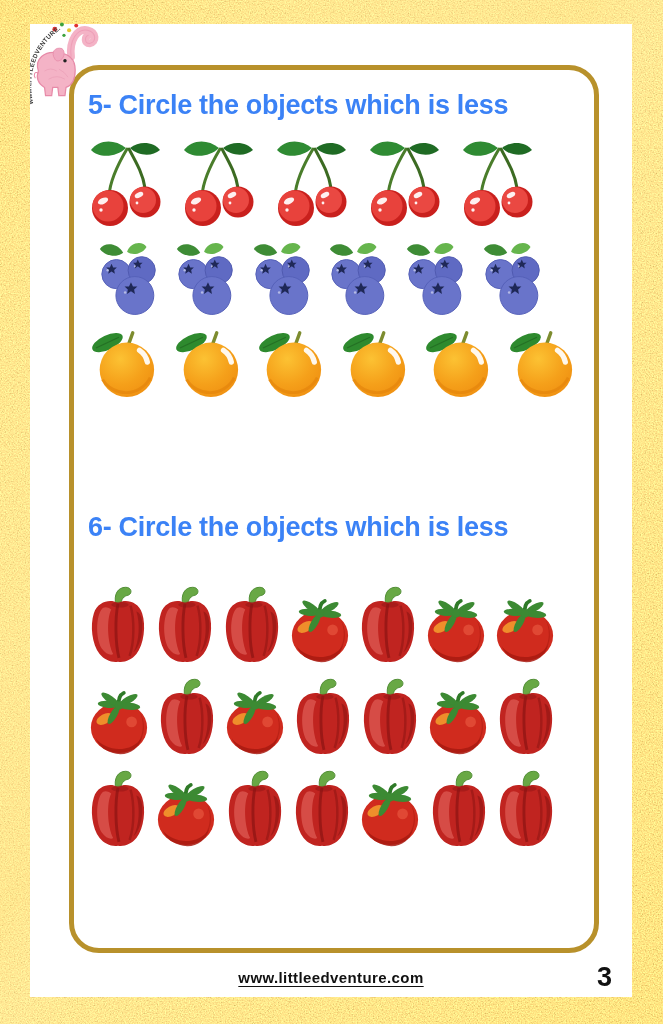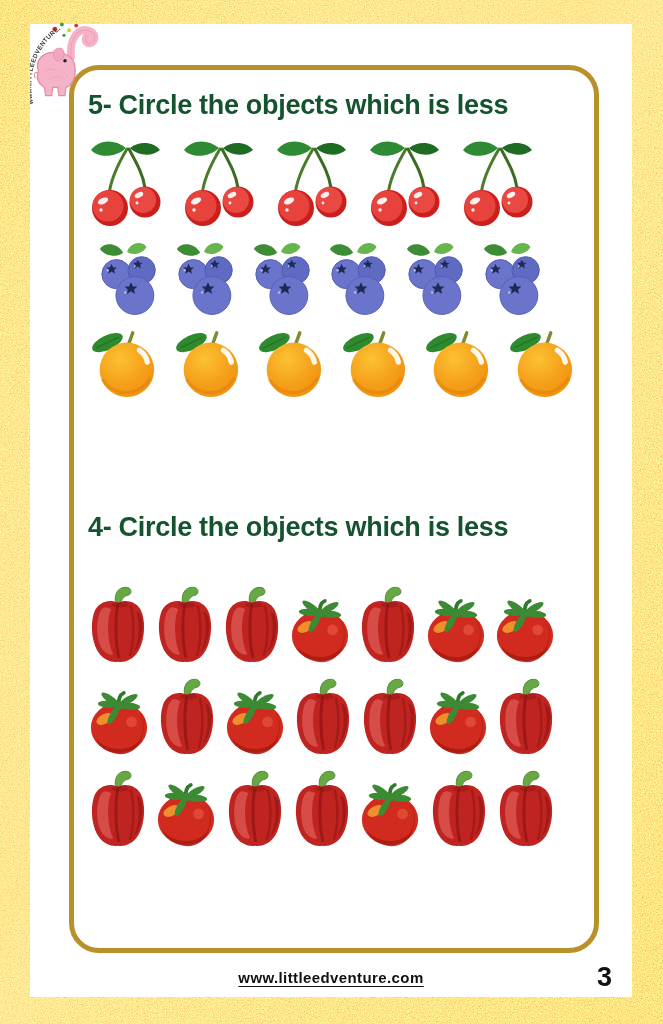--- a/index.html
+++ b/index.html
@@ -10,21 +10,21 @@
   .glitter{position:absolute;inset:0;display:block;}
   .page{
     position:absolute;top:24px;left:30px;right:31px;bottom:27px;
     background:#ffffff;
   }
   .sheet{
     position:absolute;top:41px;left:39px;right:33px;bottom:44px;
     border:5px solid #b8912b;border-radius:30px;background:#fff;
   }
   .title{
-    margin:18px 0 0 14px;font-size:27px;font-weight:bold;color:#14532d;
+    margin:18px 0 0 14px;font-size:27px;font-weight:bold;color:#3b82f6;
     letter-spacing:-0.3px;white-space:nowrap;line-height:34px;
   }
   .title-6{margin-top:112px;}
   .row{display:flex;justify-content:space-between;align-items:flex-end;}
   .row-cherries{margin:16px 56px 0 16px;}
   .row-blueberries{margin:10px 46px 0 22px;}
   .row-oranges{margin:10px 16px 0 12px;}
   .row-veg{margin:8px 38px 0 14px;}
   .row-veg-first{margin-top:40px;}
   .fruit{display:block;}
@@ -261,21 +261,21 @@
           </span>
           <span class="fruit icon-orange">
             <svg class="fruit-svg" viewBox="0 0 76 72">
               <use href="#sym-orange"></use>
             </svg>
           </span>
         </div>
     </section>
 
     <section>
-      <div class="title title-6">4- Circle the objects which is less</div>
+      <div class="title title-6">6- Circle the objects which is less</div>
       <div class="row row-veg row-veg-first">
           <span class="fruit icon-pepper">
             <svg class="fruit-svg" viewBox="0 0 62 86">
               <use href="#sym-pepper"></use>
             </svg>
           </span>
           <span class="fruit icon-pepper">
             <svg class="fruit-svg" viewBox="0 0 62 86">
               <use href="#sym-pepper"></use>
             </svg>

